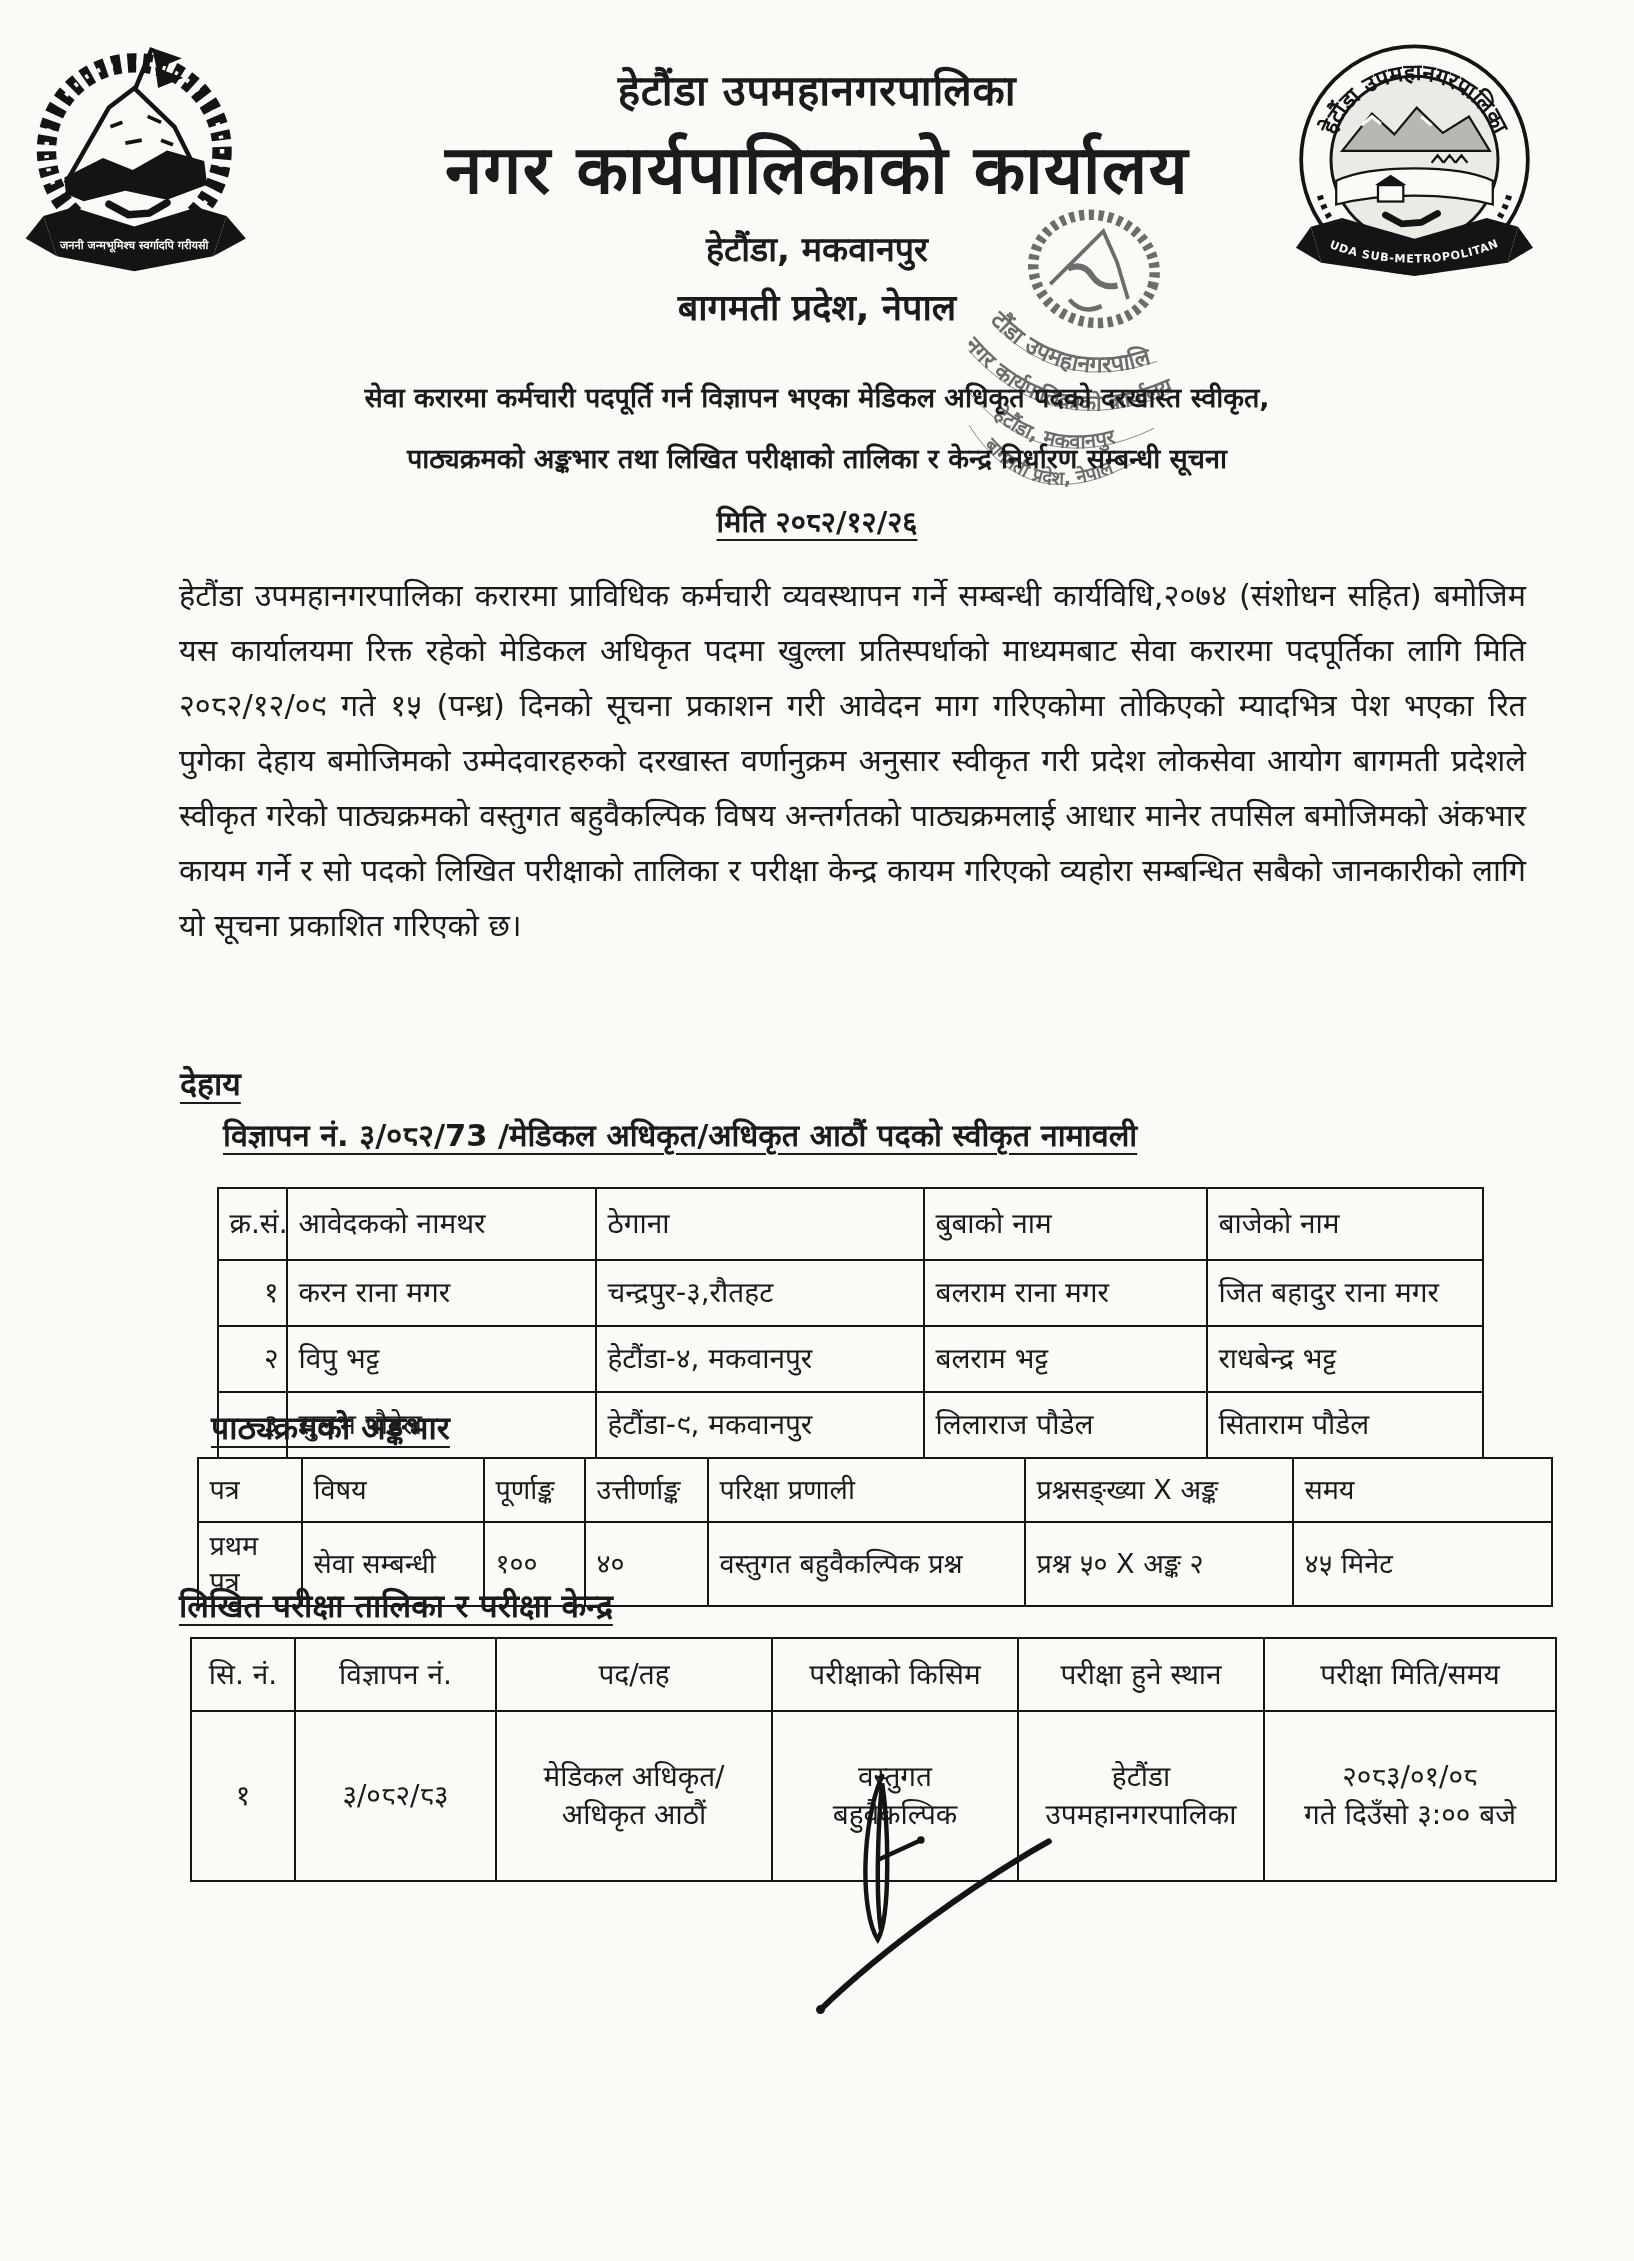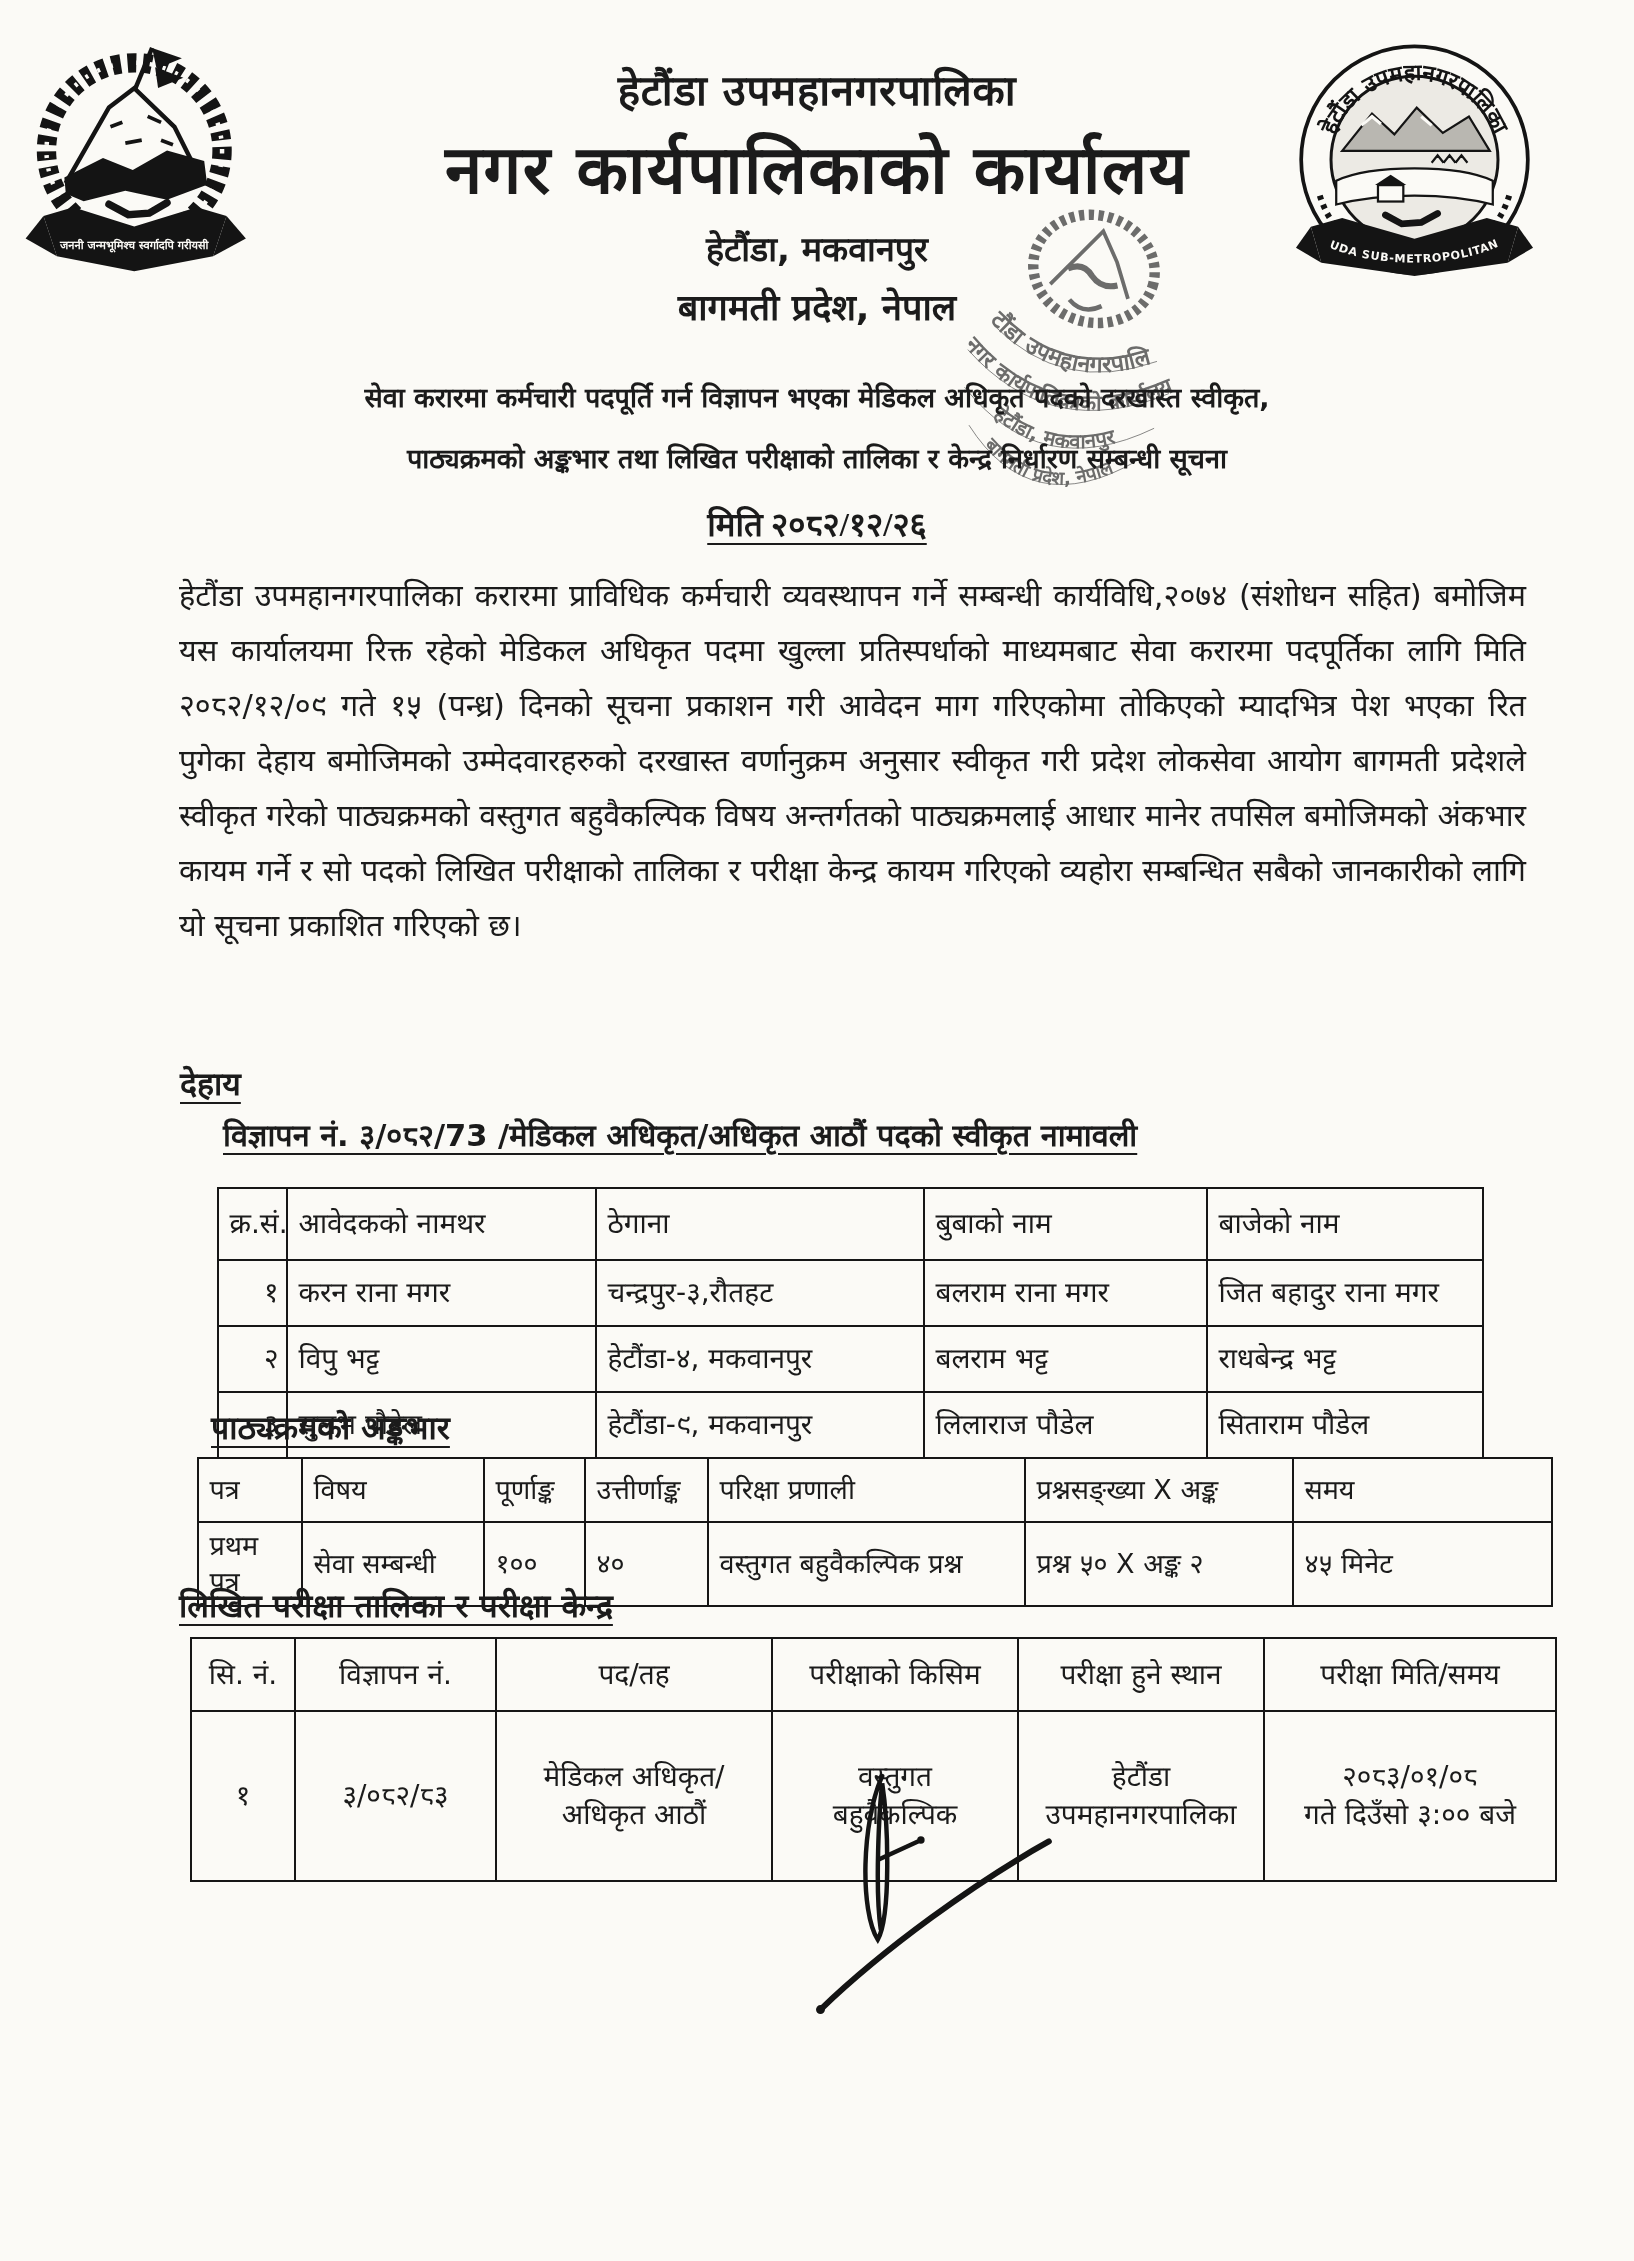--- a/index.html
+++ b/index.html
@@ -14,21 +14,21 @@
     overflow:hidden;
   }
   .abs { position:absolute; }
   .center-line { left:0; right:0; text-align:center; }
   .hdr-org   { top:60px;  font-size:42px; font-weight:700; letter-spacing:0.7px; }
   .hdr-off   { top:121px; font-size:67px; font-weight:700; letter-spacing:1.5px; }
   .hdr-addr  { top:225px; font-size:34px; font-weight:700; }
   .hdr-prov  { top:282px; font-size:36px; font-weight:700; }
   .subj1 { top:378px; font-size:27px; font-weight:700; }
   .subj2 { top:439px; font-size:27px; font-weight:700; }
-  .subj-date { top:501px; font-size:33px; font-weight:700;font-family:Liberation Serif, serif; }
+  .subj-date { top:501px; font-size:29px; font-weight:700; }
   .underline { text-decoration:underline; text-underline-offset:7.4px; text-decoration-thickness:2.2px; }
   .body-par {
     left:179px; top:568px; width:1347px;
     font-size:30.5px; line-height:55px;
     text-align:justify;
   }
   .sec-head { font-size:32px; font-weight:700; }
   .dehaya  { left:180px; top:1061px; }
   .t1-title{ left:223px; top:1113px; font-size:30.5px; font-weight:700; }
   .t2-title{ left:211px; top:1405px; }

